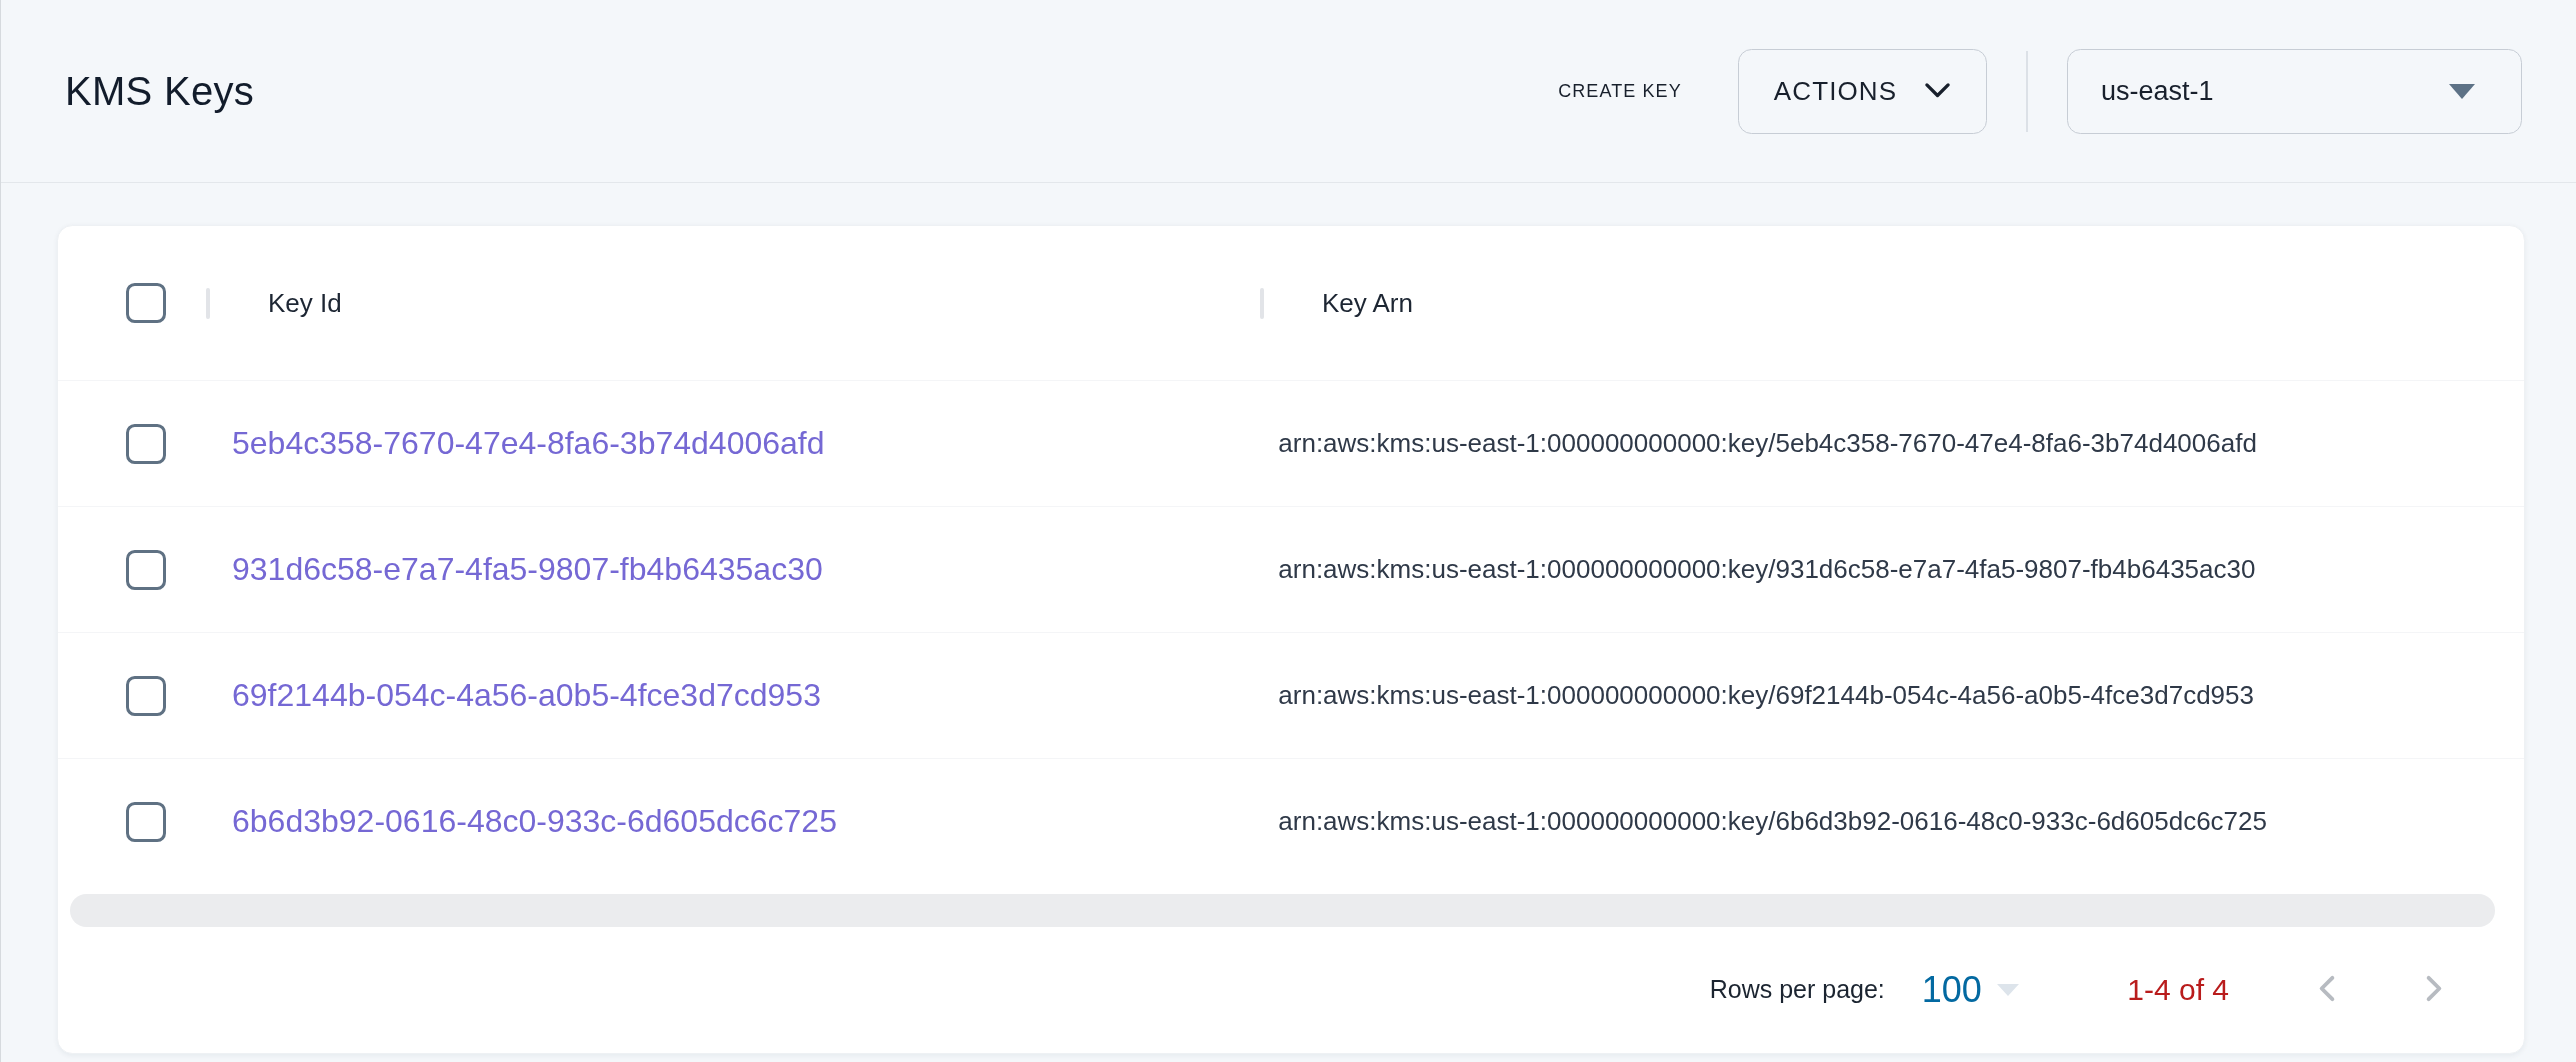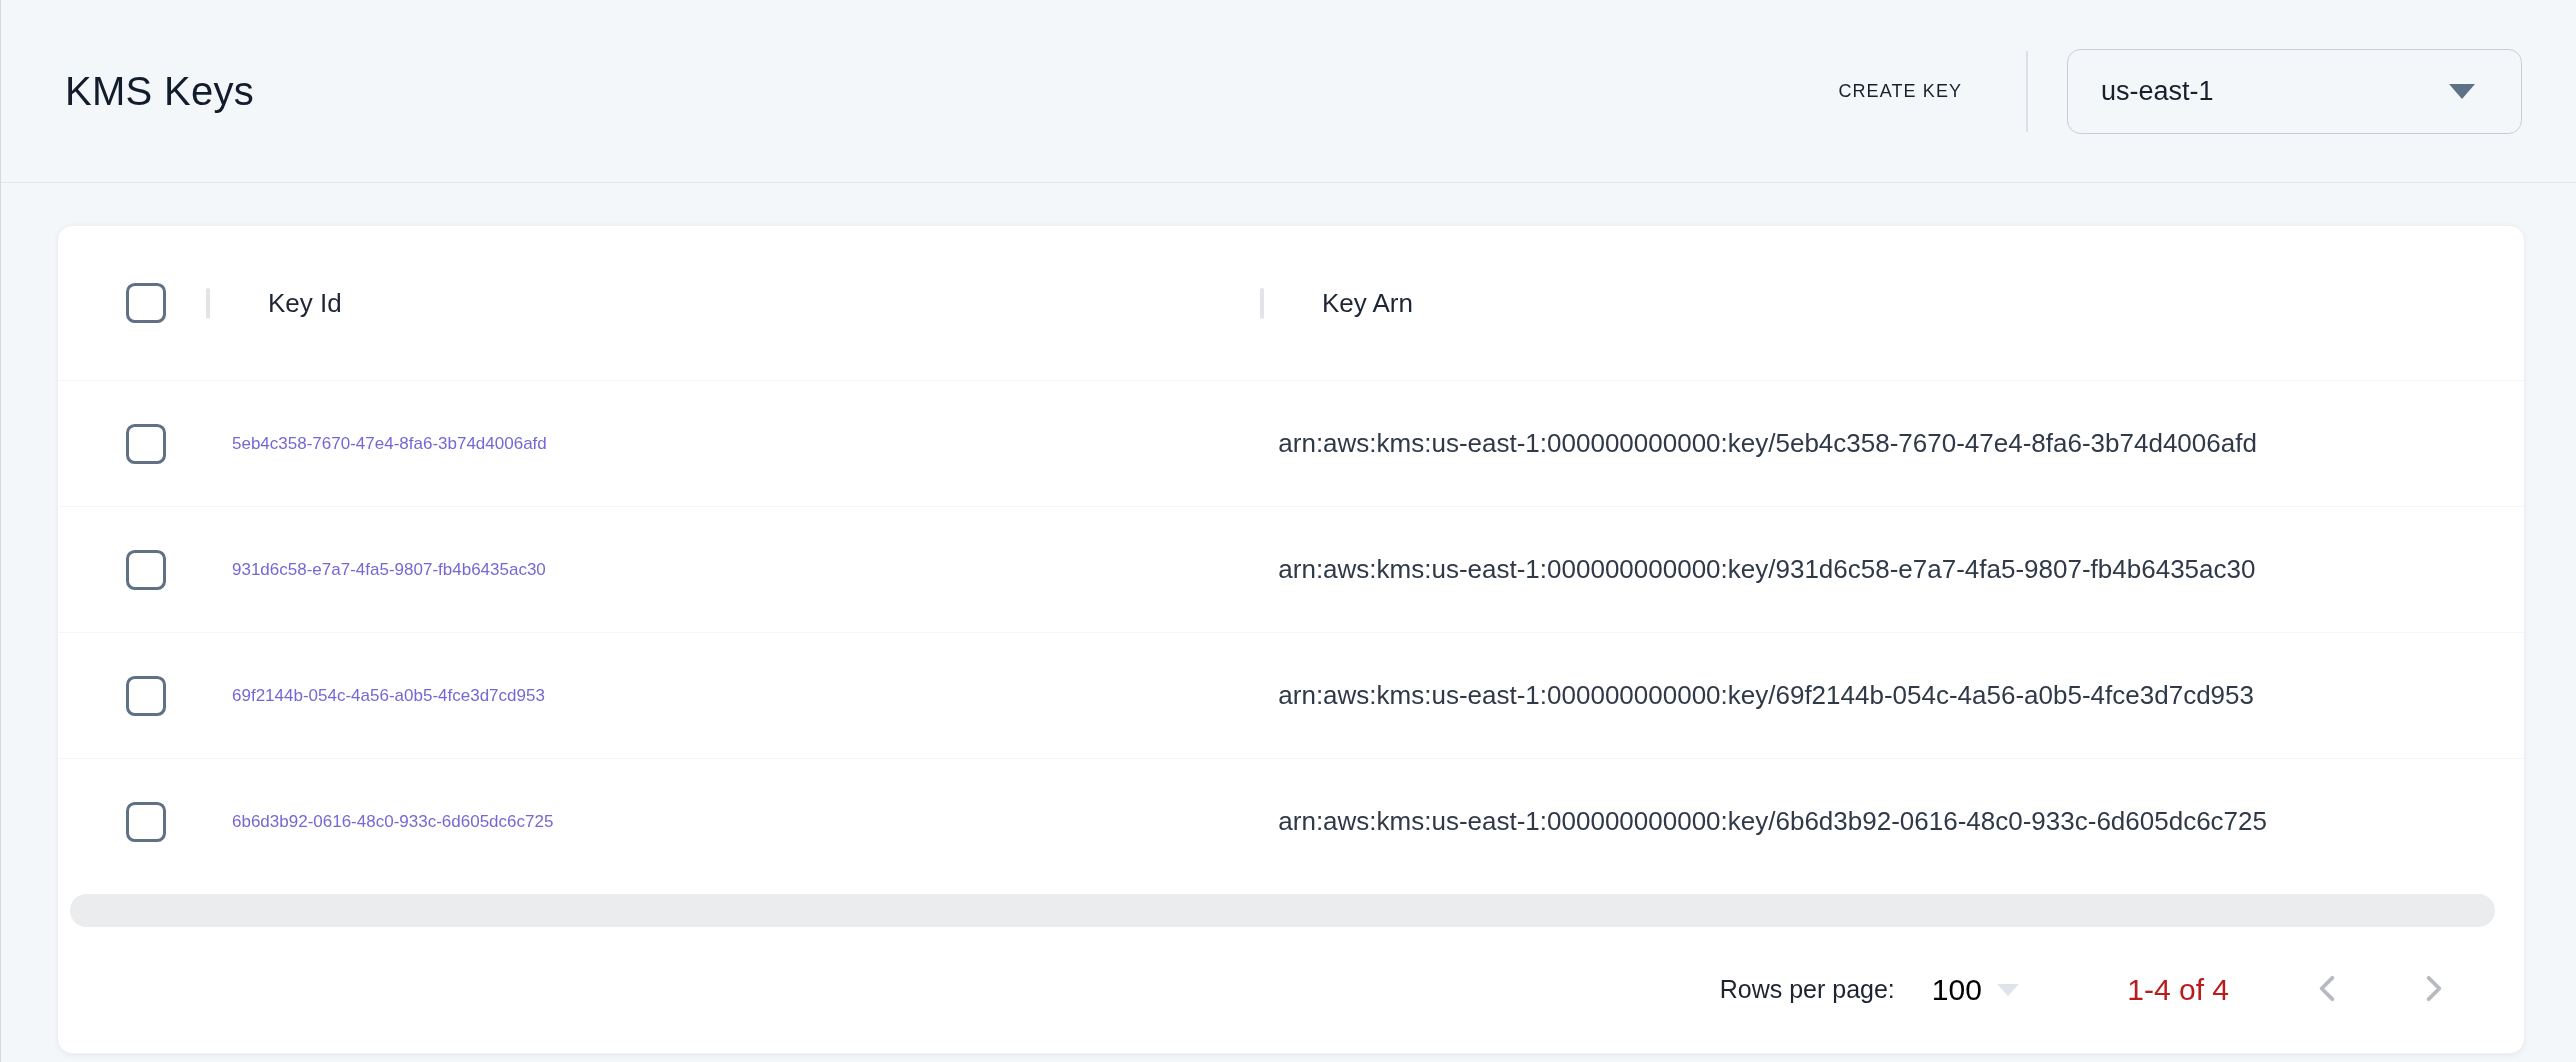--- a/index.html
+++ b/index.html
@@ -141,21 +141,21 @@
     font-weight: 500;
     color: #1d2633;
   }
   .tbody { display: block; }
   .trow {
     height: 126px;
     border-top: 1.9px solid #f4f5f7;
   }
   .key-id-link {
     margin-left: 26px;
-    font-size: 17px;
+    font-size: 32px;
     color: #7568d4;
     text-decoration: none;
     cursor: pointer;
   }
   .key-arn {
     margin-left: 18.3px;
     font-size: 26px;
     color: #2f3948;
   }
 
@@ -177,21 +177,21 @@
     justify-content: flex-end;
     padding-right: 68px;
   }
   .rpp-label { font-size: 25px; color: #1b2430; }
   .rpp-select {
     display: flex;
     align-items: center;
     margin-left: 37px;
     cursor: pointer;
   }
-  .rpp-value { font-size: 30px; color: #000000; }
+  .rpp-value { font-size: 36px; color: #0369a1; }
   .rpp-caret {
     width: 0; height: 0;
     margin-left: 15.4px;
     border-left: 11.6px solid transparent;
     border-right: 11.6px solid transparent;
     border-top: 12.5px solid #dde4eb;
   }
   .range-label { margin-left: 108px; font-size: 30px; color: #b91c1c; }
   .page-nav-btn {
     background: transparent;
@@ -209,20 +209,28 @@
   .chev { stroke: #b7bbc1; stroke-width: 4; fill: none; stroke-linecap: round; stroke-linejoin: round; }
   .chev-down { stroke: #18202c; stroke-width: 3.4; fill: none; stroke-linecap: round; stroke-linejoin: round; }
 </style>
 </head>
 <body>
 
 <div class="page-header">
   <h1 class="page-title">KMS Keys</h1>
   <div class="header-actions">
     <button class="btn-text">CREATE KEY</button>
+    <button class="btn-outlined">
+      <span>ACTIONS</span>
+      <span>
+        <svg width="27" height="17.4" viewBox="0 0 28 18">
+            <polyline class="chev-down" points="3,3 14,14 25,3"></polyline>
+          </svg>
+      </span>
+    </button>
     <div class="toolbar-divider"></div>
     <div class="region-select">
       <span>us-east-1</span>
       <span class="caret-down"></span>
     </div>
   </div>
 </div>
 
 <div class="card">
 

